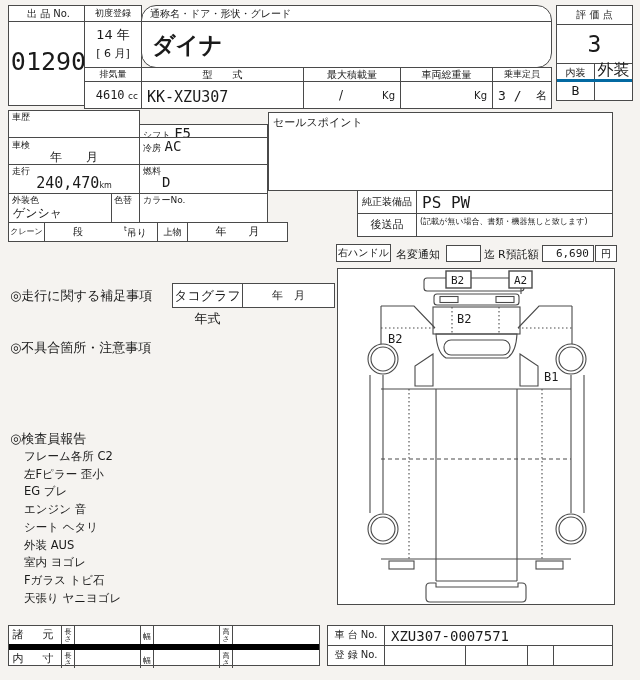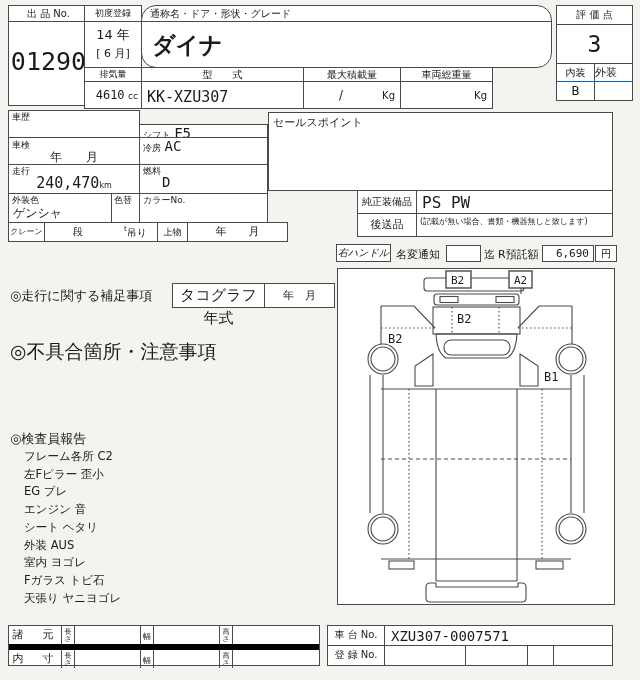--- a/index.html
+++ b/index.html
@@ -62,23 +62,23 @@
   </div>
 
   <div class="box" style="left:141px;top:5px;width:411px;height:63px;border-radius:15px;">
     <div class="hdr" style="text-align:left;padding-left:8px;">通称名・ドア・形状・グレード</div>
     <div style="font-size:23px;font-weight:bold;padding:8px 0 0 10px;">ダイナ</div>
   </div>
 
   <div class="box" style="left:556px;top:5px;width:77px;height:96px;">
     <div class="hdr" style="line-height:17px;height:18px;">評 価 点</div>
     <div class="mono" style="height:39px;border-bottom:1px solid #4a4a4a;text-align:center;font-size:23px;line-height:39px;box-sizing:border-box;">3</div>
-    <div class="flexrow" style="height:18px;border-bottom:1px solid #0369a1;box-sizing:border-box;">
+    <div class="flexrow" style="height:18px;border-bottom:3px solid #0369a1;box-sizing:border-box;">
       <div style="flex:1;text-align:center;font-size:10px;border-right:1px solid #4a4a4a;align-self:stretch;line-height:17px;">内装</div>
-      <div style="flex:1;font-size:11px;line-height:17px;">外装</div>
+      <div style="flex:1;text-align:center;font-size:16px;line-height:17px;font-family:Liberation Mono, monospace;">外装</div>
     </div>
     <div class="flexrow" style="height:19px;">
       <div class="mono" style="flex:1;text-align:center;font-size:13px;border-right:1px solid #4a4a4a;align-self:stretch;line-height:18px;">B</div>
       <div class="mono" style="flex:1;text-align:center;font-size:13px;line-height:18px;"></div>
     </div>
   </div>
 
   <div class="box" style="left:84px;top:67px;width:58px;height:42px;">
     <div class="hdr" style="font-size:9px;line-height:13px;">排気量</div>
     <div style="text-align:right;padding:6px 3px 0 0;"><span class="mono" style="font-size:12px;">4610</span> <span style="font-size:9px;">cc</span></div>
@@ -95,20 +95,27 @@
       <span style="font-size:12px;margin-left:35px;">/</span>
       <span style="font-size:10px;margin-left:auto;margin-right:5px;">Kg</span>
     </div>
   </div>
 
   <div class="box" style="left:400px;top:67px;width:93px;height:42px;">
     <div class="hdr" style="font-size:10px;line-height:13px;">車両総重量</div>
     <div style="text-align:right;font-size:10px;padding:8px 5px 0 0;">Kg</div>
   </div>
 
+  <div class="box" style="left:492px;top:67px;width:60px;height:42px;">
+    <div class="hdr" style="font-size:9px;line-height:13px;">乗車定員</div>
+    <div class="flexrow" style="height:26px;">
+      <span class="mono" style="font-size:13px;margin-left:5px;">3 /</span>
+      <span style="font-size:11px;margin-left:auto;margin-right:4px;">名</span>
+    </div>
+  </div>
 
   <div class="box" style="left:8px;top:110px;width:132px;height:28px;">
     <span class="cell-label">車歴</span>
   </div>
   <div class="box" style="left:139px;top:124px;width:129px;height:28px;text-decoration:underline;">
     <span class="cell-label" style="display:inline-block;">シフト</span>
     <span class="mono" style="font-size:14px;">F5</span>
   </div>
 
   <div class="box" style="left:8px;top:137px;width:132px;height:28px;">
@@ -161,42 +168,42 @@
   <div class="box flexrow" style="left:357px;top:190px;width:256px;height:24px;">
     <div class="btcell" style="width:59px;font-size:10px;text-align:center;line-height:22px;">純正装備品</div>
     <div class="mono" style="font-size:16px;padding-left:5px;">PS PW</div>
   </div>
 
   <div class="box flexrow" style="left:357px;top:213px;width:256px;height:24px;">
     <div class="btcell" style="width:59px;font-size:11px;text-align:center;line-height:22px;">後送品</div>
     <div style="font-size:8px;padding-left:3px;padding-top:2px;align-self:flex-start;">(記載が無い場合、書類・機器無しと致します)</div>
   </div>
 
-  <div class="box" style="left:336px;top:244px;width:55px;height:18px;font-style:italic;">
+  <div class="box" style="left:336px;top:244px;width:55px;height:18px;">
     <div style="font-size:10px;text-align:center;line-height:16px;">右ハンドル</div>
   </div>
   <span class="abs" style="left:396px;top:247px;font-size:11px;">名変通知</span>
   <div class="box" style="left:446px;top:245px;width:35px;height:17px;"></div>
   <span class="abs" style="left:484px;top:247px;font-size:11px;">迄</span>
   <span class="abs" style="left:498px;top:247px;font-size:11px;">R預託額</span>
   <div class="box" style="left:542px;top:245px;width:52px;height:17px;">
     <div class="mono" style="font-size:11px;text-align:right;padding-right:4px;line-height:15px;">6,690</div>
   </div>
   <div class="box" style="left:595px;top:245px;width:22px;height:17px;">
     <div style="font-size:10px;text-align:center;line-height:15px;">円</div>
   </div>
 
   <div class="abs" style="left:10px;top:287px;font-size:13px;">◎走行に関する補足事項</div>
 
   <div class="box flexrow" style="left:172px;top:283px;width:163px;height:25px;">
-    <div class="btcell" style="width:92px;font-size:15px;text-align:center;line-height:23px;">タコグラフ年式</div>
+    <div class="btcell" style="width:70px;font-size:13px;text-align:center;line-height:23px;">タコグラフ年式</div>
     <div class="pre" style="flex:1;font-size:11px;text-align:center;">年　月</div>
   </div>
 
-  <div class="abs" style="left:10px;top:339px;font-size:19px;">◎不具合箇所・注意事項</div>
+  <div class="abs" style="left:10px;top:339px;font-size:13px;">◎不具合箇所・注意事項</div>
 
   <div class="abs" style="left:10px;top:430px;font-size:13px;">◎検査員報告</div>
   <div class="abs" style="left:24px;top:448px;font-size:11.5px;line-height:17.7px;">
     <div>フレーム各所 C2</div>
     <div>左Fピラー 歪小</div>
     <div>EG ブレ</div>
     <div>エンジン 音</div>
     <div>シート ヘタリ</div>
     <div>外装 AUS</div>
     <div>室内 ヨゴレ</div>

